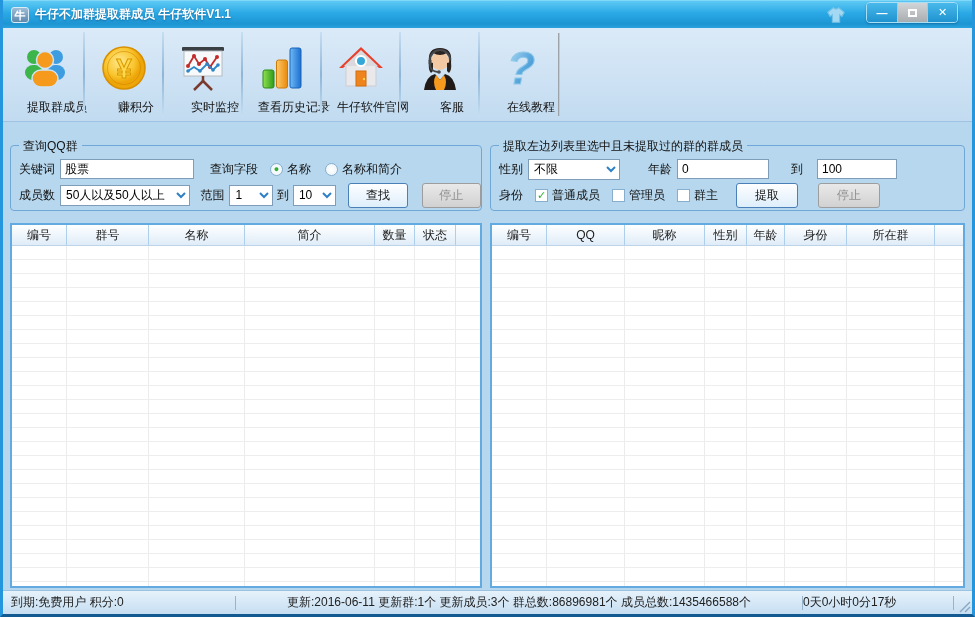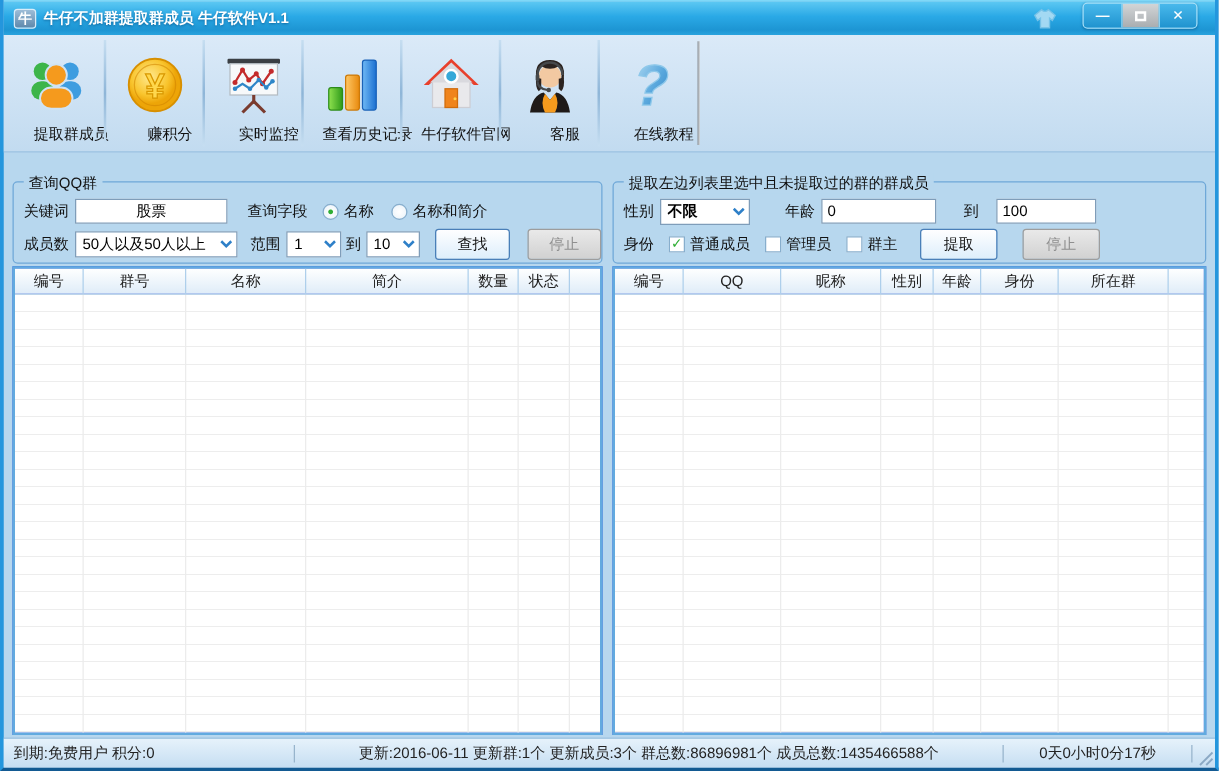--- a/index.html
+++ b/index.html
@@ -58,37 +58,37 @@
   .check{ display:flex; align-items:center; margin-right:12px; cursor:pointer; }
   .check .cbox{ width:13px; height:13px; border:1px solid #87aecd; background:#fff;
     margin-right:4px; display:flex; align-items:center; justify-content:center;
     font-size:11px; font-weight:bold; color:#2fae35; line-height:1; }
   .btn{ width:62px; height:25px; border-radius:3px; font-size:12px; display:flex;
     align-items:center; justify-content:center; cursor:pointer;
     background:linear-gradient(#fefeff,#ddeefb); border:1px solid #4a7fb8; color:#111; }
   .btn.disabled{ background:linear-gradient(#e9e9e9,#d1d1d1); border:1px solid #9d9d9d;
     color:#8f8f8f; cursor:default; }
   
-  .table{ flex:1; margin-top:2px; border:2px solid #62aadf; background:#1d4ed8;
+  .table{ flex:1; margin-top:12px; border:2px solid #62aadf; background:#f97316;
     display:flex; flex-direction:column; min-height:0; }
   .thead{ height:21px; flex:0 0 21px; display:flex;
     background:linear-gradient(#feffff,#dfecf8); border-bottom:1px solid #bcd4ea; }
   .th{ font-size:12px; color:#222; text-align:center; line-height:20px;
     border-right:1px solid #aecfeb; white-space:nowrap; overflow:hidden; }
   .tbody{ flex:1; display:flex;
     background:repeating-linear-gradient(#ffffff 0 13px, #ededed 13px 14px); }
   .colline{ height:100%; border-right:1px solid #ececec; }
   
   .statusbar{ height:24px; flex:0 0 24px; display:flex; align-items:center;
     background:linear-gradient(#e6f2fb,#c6def2); border-top:1px solid #9dc2e0;
     font-size:12px; color:#222; }
   .sb-sec{ white-space:nowrap; overflow:hidden; }
   .sb-left{ width:232px; padding-left:8px; }
   .sb-mid{ flex:1; text-align:center; }
-  .sb-right{ width:150px; text-align:center; }
+  .sb-right{ width:150px; }
   .sb-div{ width:1px; height:14px; background:#97b4cc; }
   .sb-grip{ width:18px; height:18px; align-self:flex-end; cursor:nwse-resize; }
 </style>
 </head>
 <body>
 
 <div class="window">
 
   <div class="titlebar">
     <div class="app-icon">牛</div>
@@ -252,21 +252,21 @@
     <div class="tb-endsep"></div>
   </div>
 
   <div class="main">
 
     <div class="col left">
       <div class="groupbox">
         <div class="gb-label">查询QQ群</div>
         <div class="gb-row">
           <span class="lbl">关键词</span>
-          <input class="tinput" style="width: 122px; text-align: center;" value="股票">
+          <input class="tinput" style="width: 134px;" value="股票">
           <span class="lbl" style="margin-left:16px; margin-right:12px;">查询字段</span>
           <span class="radio">
             <span class="rdot">●</span>
             <span>名称</span>
           </span>
           <span class="radio">
             <span class="rdot"></span>
             <span>名称和简介</span>
           </span>
         </div>
@@ -316,21 +316,21 @@
           <div class="colline" style="width:41px;"></div>
         </div>
       </div>
     </div>
 
     <div class="col right">
       <div class="groupbox">
         <div class="gb-label">提取左边列表里选中且未提取过的群的群成员</div>
         <div class="gb-row">
           <span class="lbl">性别</span>
-          <span class="fselect" style="width:72px;font-weight:bold;">
+          <span class="fselect" style="width:92px;">
             <span class="sel-text">不限</span>
             <svg width="10" height="7" viewBox="0 0 10 7">
                 <path d="M1 1 L5 5 L9 1" stroke="#2f80c8" stroke-width="2" fill="none"></path>
               </svg>
           </span>
           <span class="lbl" style="margin-left:28px;">年龄</span>
           <input class="tinput" style="width: 92px;" value="0">
           <span class="lbl" style="margin:0 14px 0 22px;">到</span>
           <input class="tinput" style="width: 80px;" value="100">
         </div>

